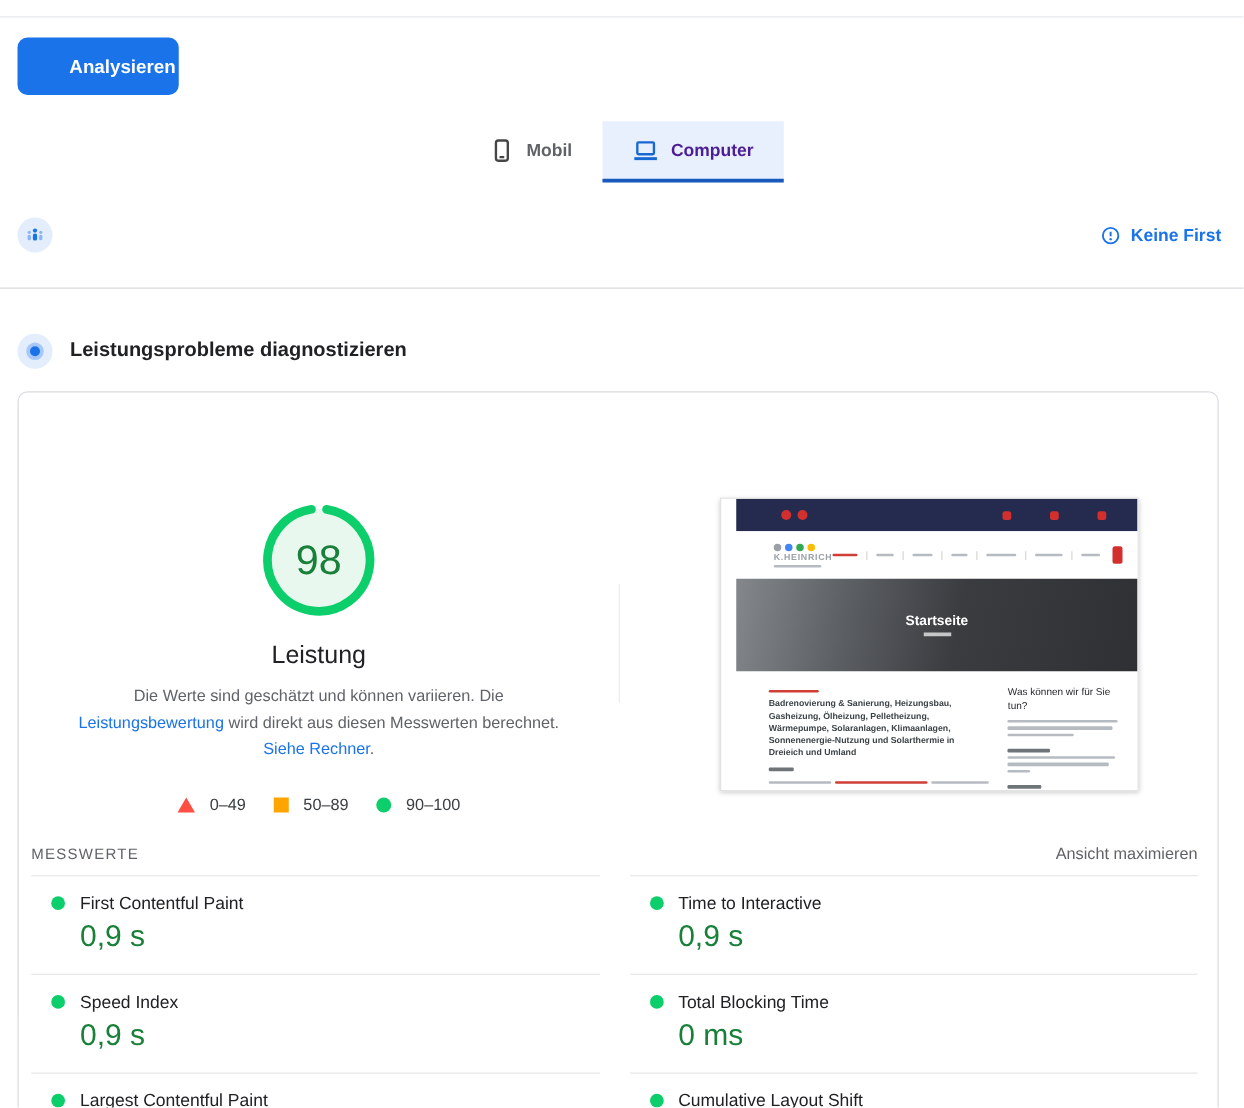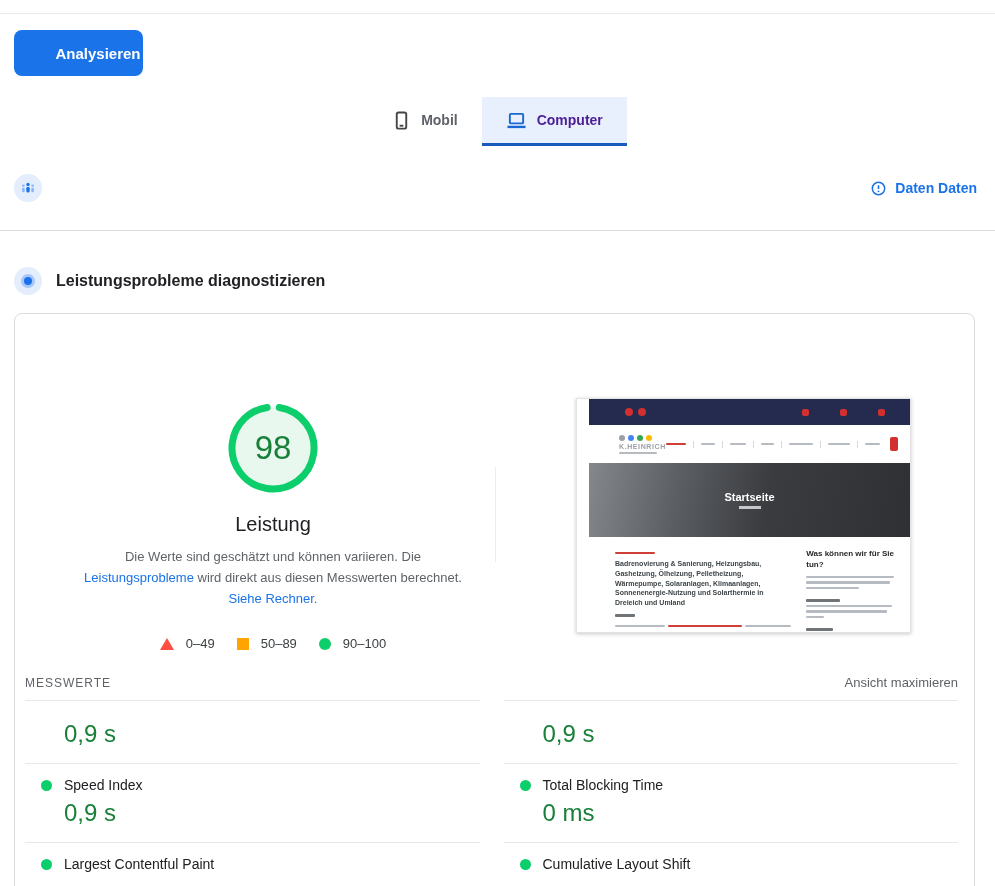--- a/index.html
+++ b/index.html
@@ -37,21 +37,21 @@
   .hr { border-bottom: 1px solid #dadce0; margin-top: 20px; }
   .dot-outer { width: 14px; height: 14px; border-radius: 50%; background: #a8c7fa;
     display: flex; align-items: center; justify-content: center; }
   .dot-inner { width: 8px; height: 8px; border-radius: 50%; background: #1a73e8; }
 
   
   .card { margin: 10px 20px 0 14px; width: 961px; height: 640px;
     border: 1px solid #dadce0; border-radius: 8px; background: #fff; position: relative; }
 
   .card-top { position: relative; height: 347px; }
-  .gauge-wrap { position: absolute; left: 18px; top: 86px; width: 480px; text-align: center; }
+  .gauge-wrap { position: absolute; left: 0; top: 86px; width: 480px; text-align: center; }
   .gauge { position: relative; width: 96px; height: 96px; margin: 0 auto; }
   .gauge .score { position: absolute; left: 0; top: 0; width: 96px; height: 96px;
     display: flex; align-items: center; justify-content: center;
     font-size: 33px; color: #188038; }
   .gauge-label { margin-top: 17px; font-size: 20px; color: #202124; }
   .disclaimer { margin: 11px auto 0; width: 408px; font-size: 13px; line-height: 1.6;
     color: #5f6368; }
   .disclaimer a { color: #1a73e8; text-decoration: none; cursor: pointer; }
   .legend { display: flex; justify-content: center; align-items: center; gap: 22px;
     margin-top: 27px; font-size: 13px; color: #3c4043; }
@@ -85,21 +85,21 @@
   .pv-links .sep { width: 1px; height: 7px; background: #d8d8d8; }
   .pv-btn { width: 36px; height: 14px; border-radius: 2px; background: #d22f2f; }
   .pv-hero { height: 74px; background: linear-gradient(100deg,#84878b 0%,#5b5e62 28%,#3a3c40 55%,#2e3034 100%);
     display: flex; flex-direction: column; align-items: center; justify-content: center; }
   .pv-hero-title { color: #fff; font-size: 11px; font-weight: bold; }
   .pv-hero-sub { margin-top: 3px; width: 22px; height: 2.5px; background: rgba(255,255,255,.7); }
   .pv-body { display: flex; gap: 14px; padding: 12px 16px 0 26px; }
   .pv-col-l { width: 186px; }
   .pv-col-r { width: 92px; }
   .pv-heading { font-size: 7px; font-weight: bold; color: #3c4347; line-height: 1.4; margin: 5px 0 6px; }
-  .pv-aside-heading { font-size: 8px; font-weight: bold; color: #26282b; line-height: 1.35; margin-bottom: 5px; }
+  .pv-aside-heading { font-size: 8px; font-weight: normal; color: #26282b; line-height: 1.35; margin-bottom: 5px; }
   .sk { height: 2.5px; border-radius: 1px; background: #b6bac1; margin: 3px 0; }
   .sk.red { background: #cf3f36; }
   .sk.dark { background: #6f7479; }
   .sk.light { background: rgba(255,255,255,.85); height: 3px; }
   .sk.dim { background: rgba(255,255,255,.4); height: 2.5px; }
   .sk-row { display: flex; gap: 3px; }
   .sk-row .sk { margin: 3px 0; }
 
   
   .metrics-head { display: flex; justify-content: space-between; align-items: flex-end;
@@ -157,21 +157,21 @@
   </div>
   <div class="spacer"></div>
   <a class="no-data-link">
     <span style="display:flex">
       <svg width="15" height="15" viewBox="0 0 16 16" fill="none">
         <circle cx="8" cy="8" r="6.6" stroke="#1a73e8" stroke-width="1.6"></circle>
         <line x1="8" y1="4.6" x2="8" y2="8.6" stroke="#1a73e8" stroke-width="1.7"></line>
         <circle cx="8" cy="11" r="1" fill="#1a73e8"></circle>
       </svg>
     </span>
-    <span>Daten Daten</span>
+    <span>Keine First</span>
   </a>
 </div>
 
 <div class="hr"></div>
 
 <div class="section-row second">
   <div class="icon-circle">
     <div class="dot-outer">
         <div class="dot-inner"></div>
       </div>
@@ -185,21 +185,21 @@
     <div class="gauge-wrap">
       <div class="gauge">
         <svg width="96" height="96" viewBox="0 0 96 96">
           <circle cx="48" cy="48" r="41" fill="#e9f8ef"></circle>
           <circle cx="48" cy="48" r="41" fill="none" stroke="#0cce6b" stroke-width="7" stroke-linecap="round" stroke-dasharray="245 12.6" transform="rotate(-81.2 48 48)"></circle>
         </svg>
         <div class="score">98</div>
       </div>
       <div class="gauge-label">Leistung</div>
       <div class="disclaimer">
-        <span>Die Werte sind geschätzt und können variieren. Die </span><a>Leistungsprobleme</a><span> wird direkt aus diesen Messwerten berechnet. </span><a>Siehe Rechner</a><span>.</span>
+        <span>Die Werte sind geschätzt und können variieren. Die </span><a>Leistungsbewertung</a><span> wird direkt aus diesen Messwerten berechnet. </span><a>Siehe Rechner</a><span>.</span>
       </div>
       <div class="legend">
         <div class="item">
           <span class="shape-triangle"></span>
           <span>0–49</span>
         </div>
         <div class="item">
           <span class="shape-square"></span>
           <span>50–89</span>
         </div>
@@ -296,39 +296,47 @@
   </div>
 
   <div class="metrics-head">
     <span class="metrics-title">MESSWERTE</span>
     <span class="maximize">Ansicht maximieren</span>
   </div>
 
   <div class="metrics">
     <div>
       <div class="metric">
+        <div class="metric-top">
+          <span class="metric-dot"></span>
+          <span class="metric-label">First Contentful Paint</span>
+        </div>
         <div class="metric-value">0,9 s</div>
       </div>
       <div class="metric">
         <div class="metric-top">
           <span class="metric-dot"></span>
           <span class="metric-label">Speed Index</span>
         </div>
         <div class="metric-value">0,9 s</div>
       </div>
       <div class="metric">
         <div class="metric-top">
           <span class="metric-dot"></span>
           <span class="metric-label">Largest Contentful Paint</span>
         </div>
 
       </div>
     </div>
     <div>
       <div class="metric">
+        <div class="metric-top">
+          <span class="metric-dot"></span>
+          <span class="metric-label">Time to Interactive</span>
+        </div>
         <div class="metric-value">0,9 s</div>
       </div>
       <div class="metric">
         <div class="metric-top">
           <span class="metric-dot"></span>
           <span class="metric-label">Total Blocking Time</span>
         </div>
         <div class="metric-value">0 ms</div>
       </div>
       <div class="metric">

